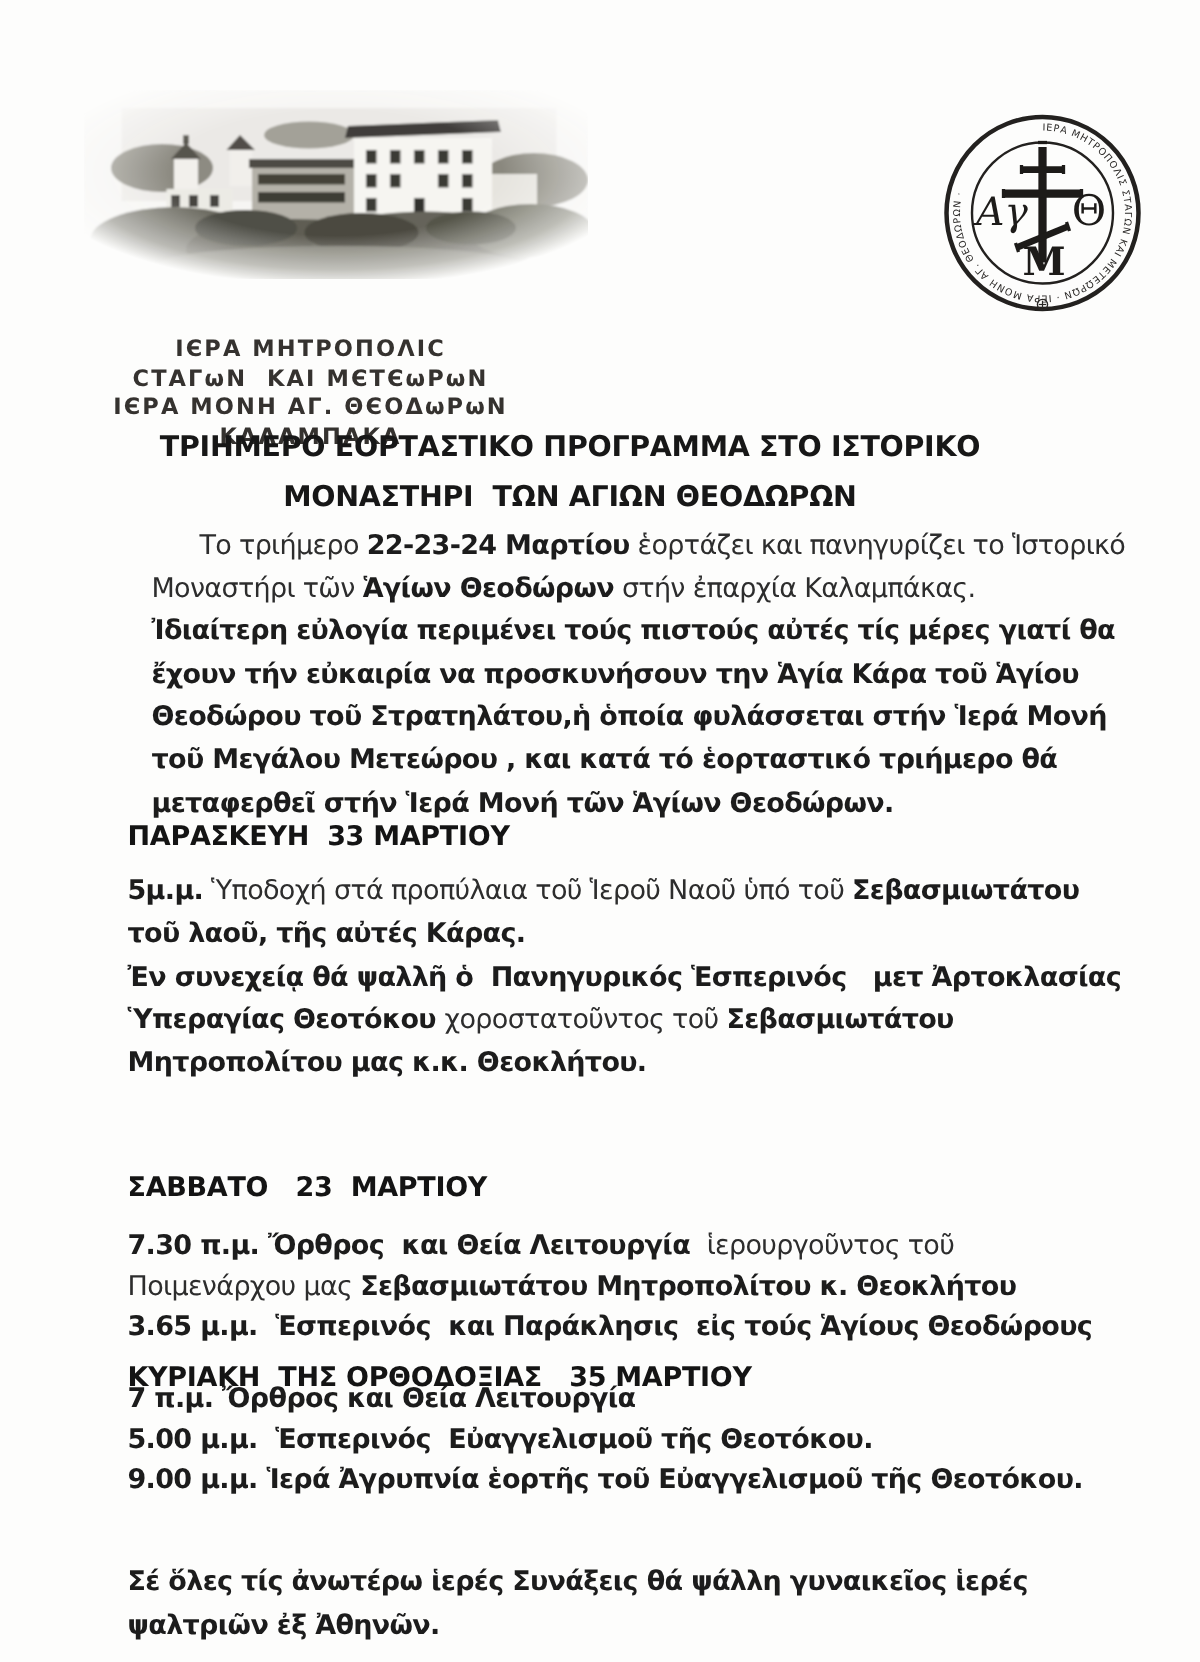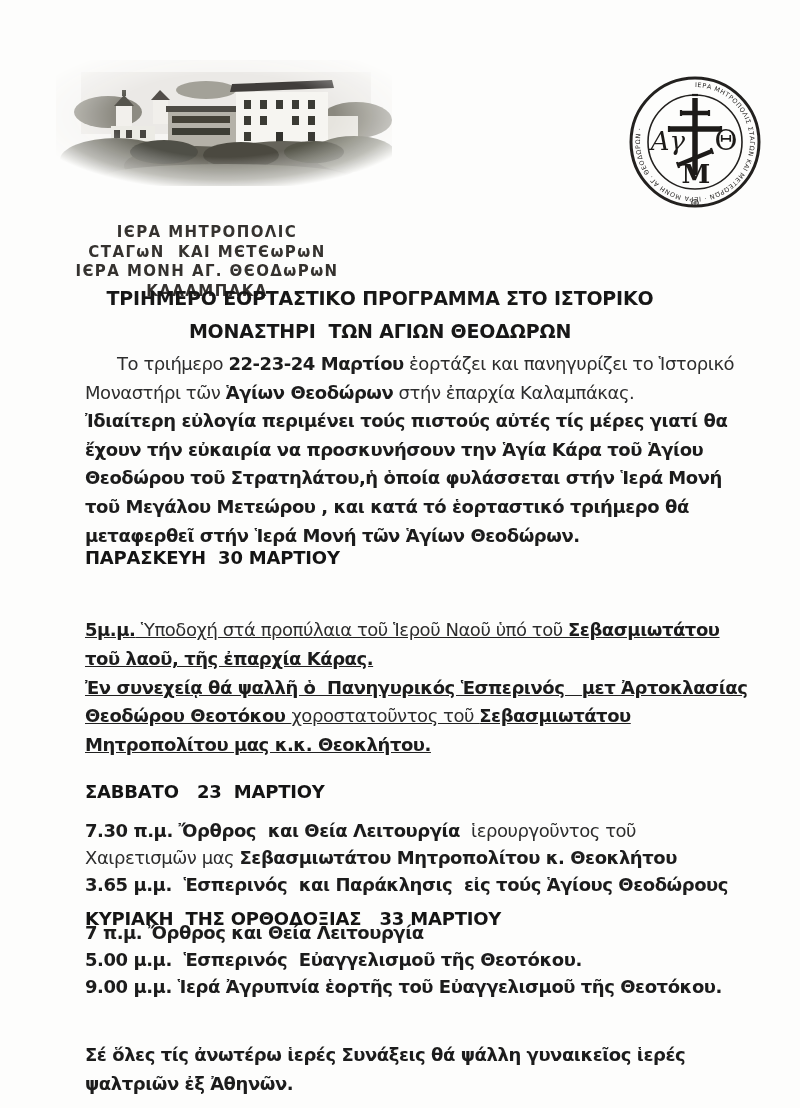--- a/index.html
+++ b/index.html
@@ -29,22 +29,22 @@
     font-weight:bold;font-size:19px;line-height:33px;
     letter-spacing:-0.2px;color:#171717;
   }
   .title div{white-space:pre;}
   
   .block{position:absolute;left:85px;font-size:18px;letter-spacing:-0.45px;}
   .line{white-space:pre;}
   .line .b{font-weight:bold;color:#1c1c1c;}
   .line .r{font-weight:normal;color:#2d2d2d;}
   .line.indent{padding-left:32px;}
-  .intro{top:350px;line-height:28.6px;}
-  .sec1{top:616px;line-height:28.8px;text-decoration:underline;}
+  .intro{top:350px;line-height:28.6px;margin-left:16px;}
+  .sec1{top:580px;line-height:28.8px;}
   .sec2{top:818px;line-height:26.8px;}
   .sec3{top:919px;line-height:27.2px;}
   .closing{top:1040px;line-height:29px;}
   .heading{
     position:absolute;left:85px;
     font-weight:bold;font-size:18px;color:#141414;
     letter-spacing:-0.2px;white-space:pre;
   }
   .h-friday{top:547px;}
   .h-saturday{top:781px;}
@@ -176,37 +176,37 @@
   <div class="block intro">
       <div class="line indent"><span class="r">Το τριήμερο </span><span class="b">22-23-24 Μαρτίου</span><span class="r"> ἑορτάζει και πανηγυρίζει το Ἱστορικό</span></div>
       <div class="line"><span class="r">Μοναστήρι τῶν </span><span class="b">Ἁγίων Θεοδώρων</span><span class="r"> στήν ἐπαρχία Καλαμπάκας.</span></div>
       <div class="line"><span class="b">Ἰδιαίτερη εὐλογία περιμένει τούς πιστούς αὐτές τίς μέρες γιατί θα</span></div>
       <div class="line"><span class="b">ἔχουν τήν εὐκαιρία να προσκυνήσουν την Ἁγία Κάρα τοῦ Ἁγίου</span></div>
       <div class="line"><span class="b">Θεοδώρου τοῦ Στρατηλάτου,ἡ ὁποία φυλάσσεται στήν Ἱερά Μονή</span></div>
       <div class="line"><span class="b">τοῦ Μεγάλου Μετεώρου , και κατά τό ἑορταστικό τριήμερο θά</span></div>
       <div class="line"><span class="b">μεταφερθεῖ στήν Ἱερά Μονή τῶν Ἁγίων Θεοδώρων.</span></div>
     </div>
 
-  <div class="heading h-friday">ΠΑΡΑΣΚΕΥΗ  30 ΜΑΡΤΙΟΥ</div>
+  <div class="heading h-friday">ΠΑΡΑΣΚΕΥΗ  33 ΜΑΡΤΙΟΥ</div>
   <div class="block sec1">
       <div class="line"><span class="b">5μ.μ.</span><span class="r"> Ὑποδοχή στά προπύλαια τοῦ Ἱεροῦ Ναοῦ ὑπό τοῦ </span><span class="b">Σεβασμιωτάτου</span></div>
-      <div class="line"><span class="b">τοῦ λαοῦ, τῆς ἐπαρχία Κάρας.</span></div>
+      <div class="line"><span class="b">τοῦ λαοῦ, τῆς αὐτές Κάρας.</span></div>
       <div class="line"><span class="b">Ἐν συνεχείᾳ θά ψαλλῆ ὁ  Πανηγυρικός Ἑσπερινός   μετ Ἀρτοκλασίας</span></div>
-      <div class="line"><span class="b">Θεοδώρου Θεοτόκου </span><span class="r">χοροστατοῦντος τοῦ </span><span class="b">Σεβασμιωτάτου</span></div>
+      <div class="line"><span class="b">Ὑπεραγίας Θεοτόκου </span><span class="r">χοροστατοῦντος τοῦ </span><span class="b">Σεβασμιωτάτου</span></div>
       <div class="line"><span class="b">Μητροπολίτου μας κ.κ. Θεοκλήτου.</span></div>
     </div>
 
   <div class="heading h-saturday">ΣΑΒΒΑΤΟ   23  ΜΑΡΤΙΟΥ</div>
   <div class="block sec2">
       <div class="line"><span class="b">7.30 π.μ. Ὄρθρος  και Θεία Λειτουργία </span><span class="r"> ἱερουργοῦντος τοῦ</span></div>
-      <div class="line"><span class="r">Χαιρετισμῶν μας </span><span class="b">Σεβασμιωτάτου Μητροπολίτου κ. Θεοκλήτου</span></div>
+      <div class="line"><span class="r">Ποιμενάρχου μας </span><span class="b">Σεβασμιωτάτου Μητροπολίτου κ. Θεοκλήτου</span></div>
       <div class="line"><span class="b">3.65 μ.μ.  Ἑσπερινός  και Παράκλησις  εἰς τούς Ἁγίους Θεοδώρους</span></div>
     </div>
 
-  <div class="heading h-sunday">ΚΥΡΙΑΚΗ  ΤΗΣ ΟΡΘΟΔΟΞΙΑΣ   33 ΜΑΡΤΙΟΥ</div>
+  <div class="heading h-sunday">ΚΥΡΙΑΚΗ  ΤΗΣ ΟΡΘΟΔΟΞΙΑΣ   35 ΜΑΡΤΙΟΥ</div>
   <div class="block sec3">
       <div class="line"><span class="b">7 π.μ. Ὄρθρος και Θεία Λειτουργία</span></div>
       <div class="line"><span class="b">5.00 μ.μ.  Ἑσπερινός  Εὐαγγελισμοῦ τῆς Θεοτόκου.</span></div>
       <div class="line"><span class="b">9.00 μ.μ. Ἱερά Ἀγρυπνία ἑορτῆς τοῦ Εὐαγγελισμοῦ τῆς Θεοτόκου.</span></div>
     </div>
 
   <div class="block closing">
       <div class="line"><span class="b">Σέ ὅλες τίς ἀνωτέρω ἱερές Συνάξεις θά ψάλλη γυναικεῖος ἱερές</span></div>
       <div class="line"><span class="b">ψαλτριῶν ἐξ Ἀθηνῶν.</span></div>
     </div>

